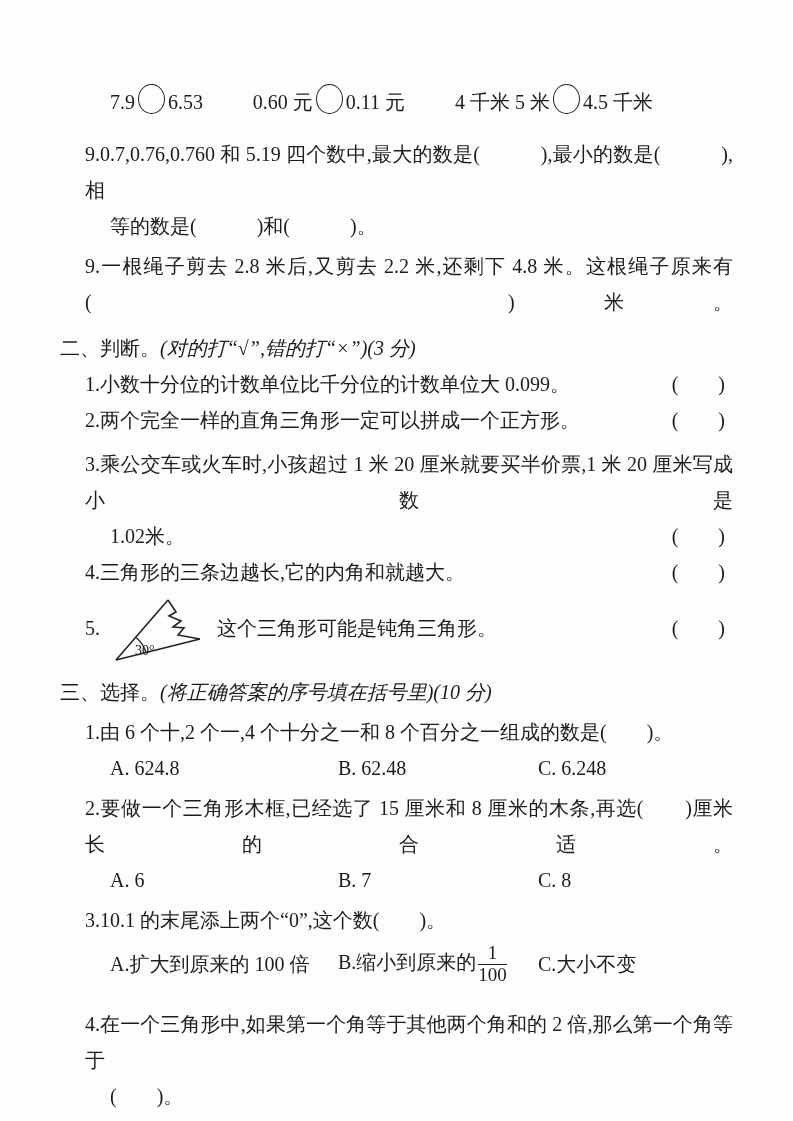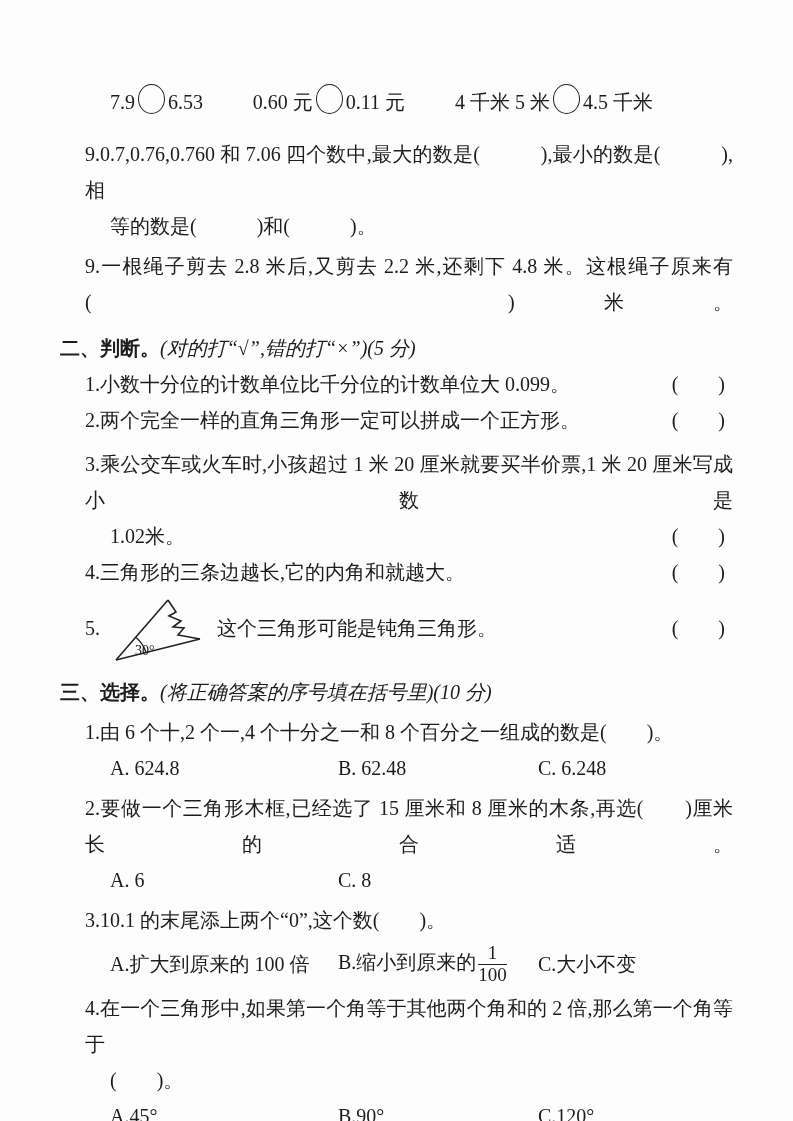--- a/index.html
+++ b/index.html
@@ -37,26 +37,26 @@
     width: 27px; height: 30px;
     border: 1.6px solid #222;
     border-radius: 50%;
     margin: 0 3px;
     vertical-align: middle;
   }
 
   .mt4 { margin-top: 4px; }
   .mt8 { margin-top: 8px; }
   .mt12 { margin-top: 12px; }
-  .mt16 { }
+  .mt16 { margin-top: 16px; }
 
   .section-header { line-height: 36px; margin-top: 10px; }
   .section-header .hdr-bold {
     font-family: "Liberation Sans", "DejaVu Sans", sans-serif;
-    font-weight: bold;
+    font-weight: normal;
   }
   .section-header .hdr-note { font-style: italic; }
 
   
   .figure-line {
     display: flex;
     align-items: center;
     padding-left: 25px;
     padding-right: 8px;
     margin-top: 2px;
@@ -105,26 +105,26 @@
       <span class="circle"></span>
       <span>0.11 元</span>
     </span>
     <span class="cmp">
       <span>4 千米 5 米</span>
       <span class="circle"></span>
       <span>4.5 千米</span>
     </span>
   </div>
 
-  <div class="line indent-q justify-full">9.0.7,0.76,0.760 和 7.06 四个数中,最大的数是(　　　),最小的数是(　　　),相</div>
+  <div class="line indent-q justify-full">9.0.7,0.76,0.760 和 5.19 四个数中,最大的数是(　　　),最小的数是(　　　),相</div>
   <div class="line indent-c">等的数是(　　　)和(　　　)。</div>
   <div class="line indent-q justify-full mt4">9.一根绳子剪去 2.8 米后,又剪去 2.2 米,还剩下 4.8 米。这根绳子原来有(　　　)米。</div>
 
   <div class="section-header">
-    <span class="hdr-bold">二、判断。</span><span class="hdr-note">(对的打“√”,错的打“×”)(5 分)</span>
+    <span class="hdr-bold">二、判断。</span><span class="hdr-note">(对的打“√”,错的打“×”)(3 分)</span>
   </div>
 
   <div class="line indent-q flex-line">
     <span>1.小数十分位的计数单位比千分位的计数单位大 0.099。</span>
     <span class="blank">(        )</span>
   </div>
   <div class="line indent-q flex-line">
     <span>2.两个完全一样的直角三角形一定可以拼成一个正方形。</span>
     <span class="blank">(        )</span>
   </div>
@@ -158,20 +158,21 @@
   <div class="line indent-q mt4">1.由 6 个十,2 个一,4 个十分之一和 8 个百分之一组成的数是(　　)。</div>
   <div class="opts">
     <span>A. 624.8</span>
     <span>B. 62.48</span>
     <span>C. 6.248</span>
   </div>
 
   <div class="line indent-q justify-full mt4">2.要做一个三角形木框,已经选了 15 厘米和 8 厘米的木条,再选(　　)厘米长的合适。</div>
   <div class="opts">
     <span>A. 6</span>
+    <span>B. 7</span>
     <span>C. 8</span>
   </div>
 
   <div class="line indent-q mt4">3.10.1 的末尾添上两个“0”,这个数(　　)。</div>
   <div class="opts" style="align-items:center; min-height:52px;">
     <span>A.扩大到原来的 100 倍</span>
     <span>
       <span>B.缩小到原来的</span><span class="frac"><span class="num">1</span><span class="den">100</span></span>
     </span>
     <span>C.大小不变</span>

